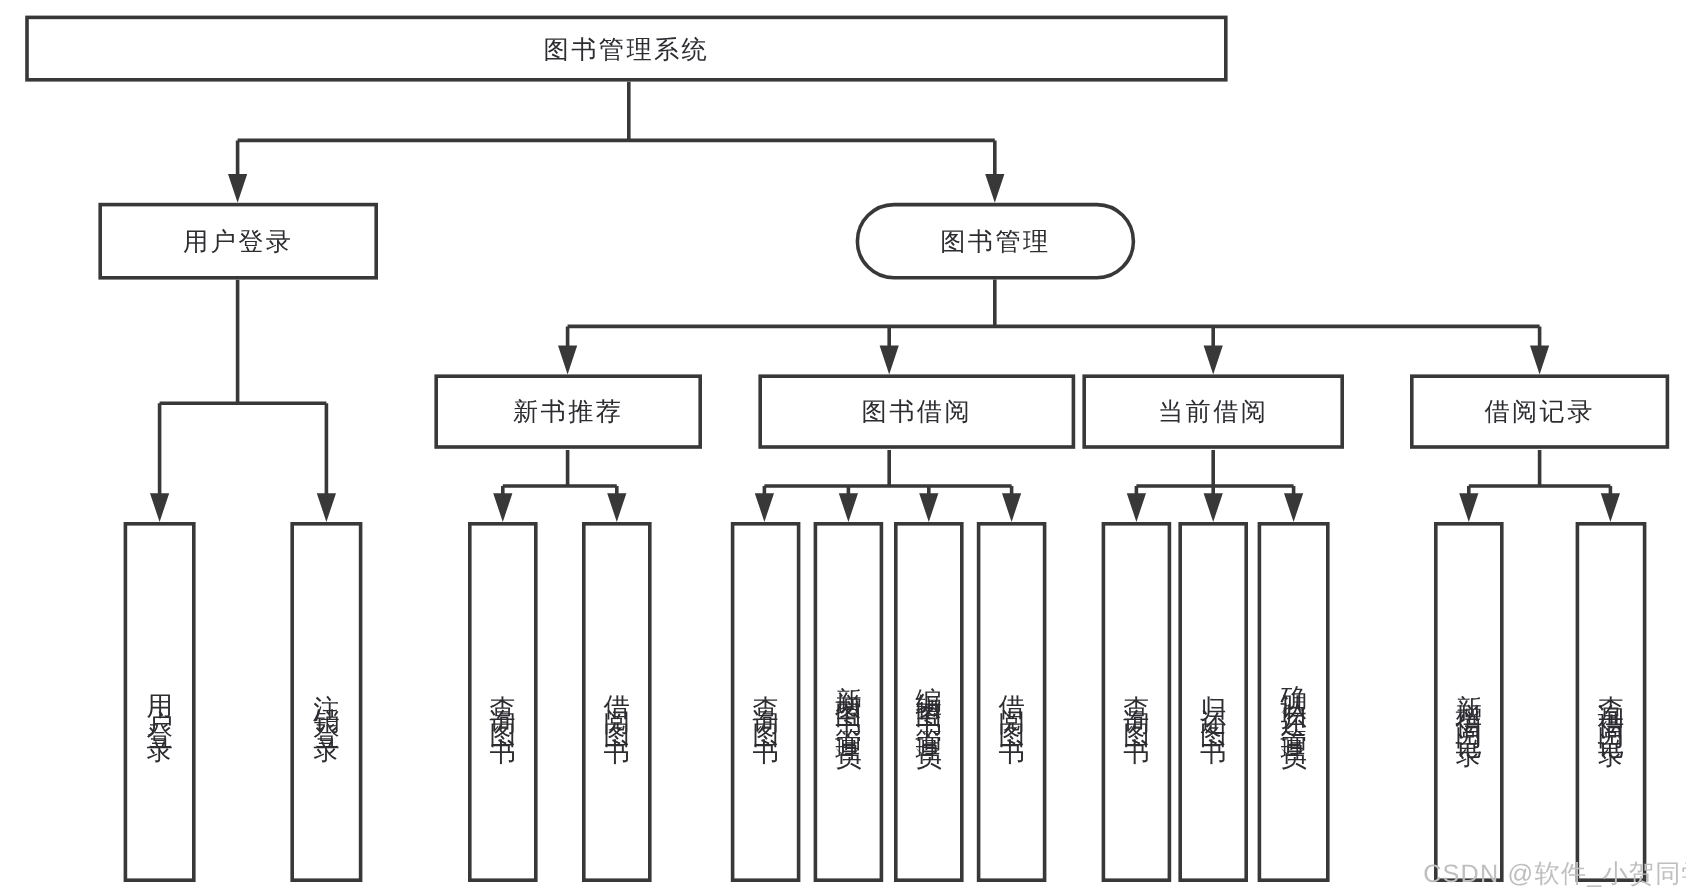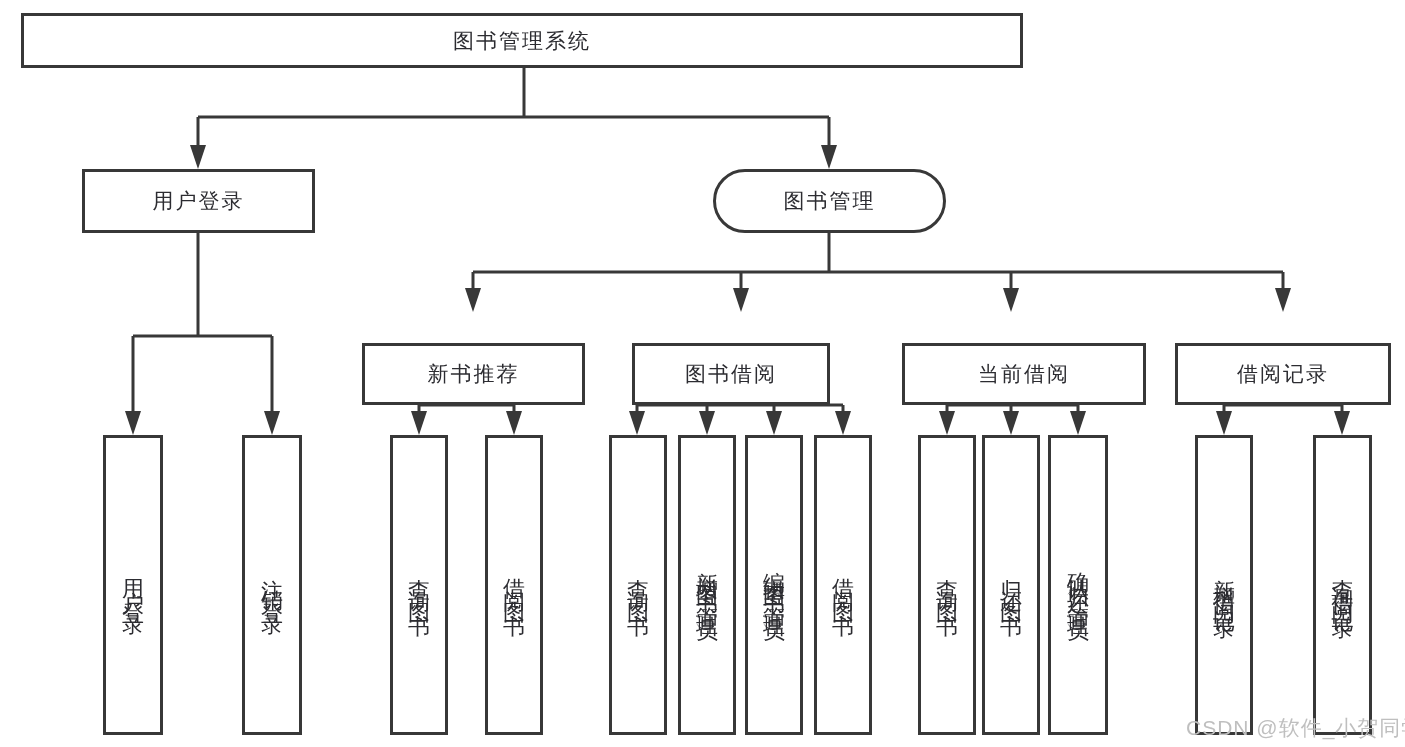--- a/index.html
+++ b/index.html
@@ -17,21 +17,21 @@
     position:absolute;
     border:3px solid var(--line);
     background:var(--background);
     display:flex;align-items:center;justify-content:center;
     color:var(--text);
     text-align:right;
   }
   .hlabel{font-size:21px;letter-spacing:2px;white-space:nowrap;}
   .root{left:21px;top:13px;width:1002px;height:55px;}
   .lvl2{top:169px;height:64px;}
-  .lvl3{top:312px;height:62px;margin-top:31px;}
+  .lvl3{top:312px;height:62px;}
   .leaf{top:435px;height:300px;}
   .leaf span{
     writing-mode:vertical-rl;
     text-orientation:mixed;
     font-size:22px;
     letter-spacing:12px;
     line-height:1;
     color:var(--text);
   }
   .leaf.long span{letter-spacing:7px;}
@@ -78,24 +78,24 @@
   <div class="box lvl2" style="left:82px;width:233px;">
     <span class="hlabel">用户登录</span>
   </div>
   <div class="box lvl2" style="left:713px;width:233px;border-radius:32px;">
     <span class="hlabel">图书管理</span>
   </div>
 
   <div class="box lvl3" style="left:362px;width:223px;">
     <span class="hlabel">新书推荐</span>
   </div>
-  <div class="box lvl3" style="left:632px;width:198px;">
+  <div class="box lvl3" style="left:632px;width:264px;">
     <span class="hlabel">图书借阅</span>
   </div>
-  <div class="box lvl3" style="left:902px;width:244px;">
+  <div class="box lvl3" style="left:902px;width:218px;">
     <span class="hlabel">当前借阅</span>
   </div>
   <div class="box lvl3" style="left:1175px;width:216px;">
     <span class="hlabel">借阅记录</span>
   </div>
 
   <div class="box leaf" style="left:103px;width:60px;">
     <span>用户登录</span>
   </div>
   <div class="box leaf" style="left:242px;width:60px;">

